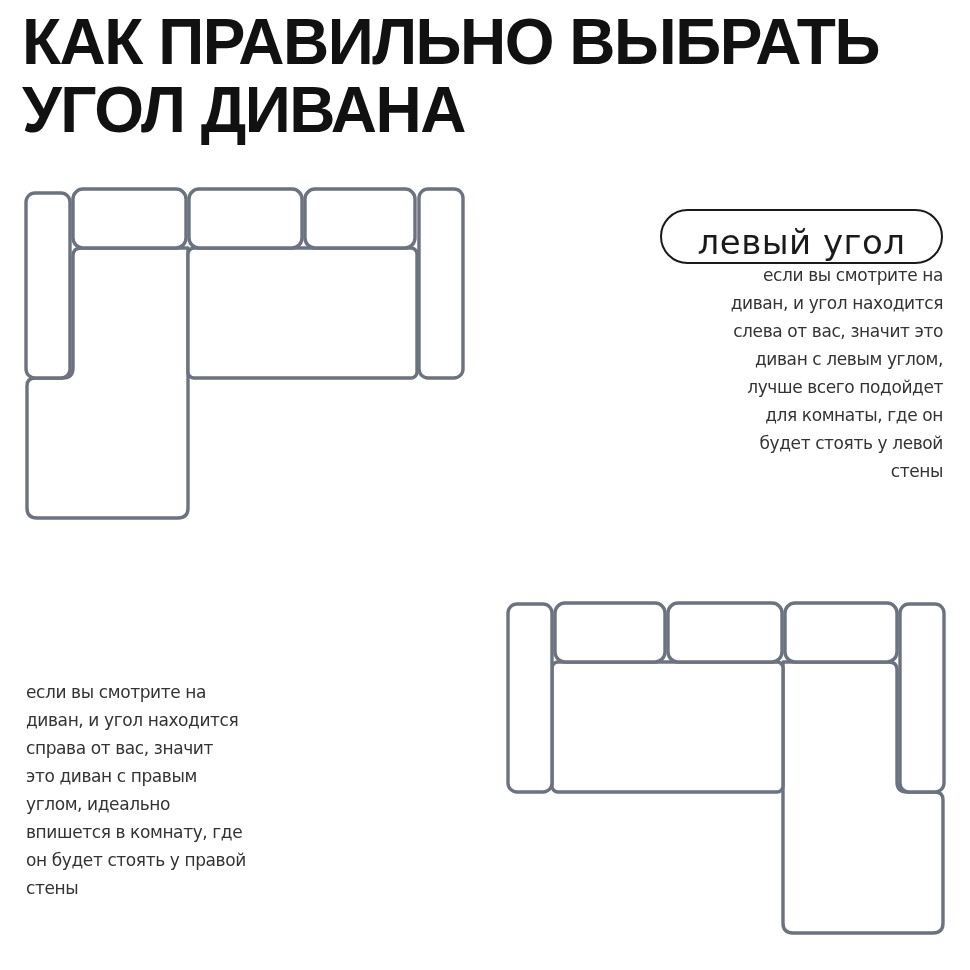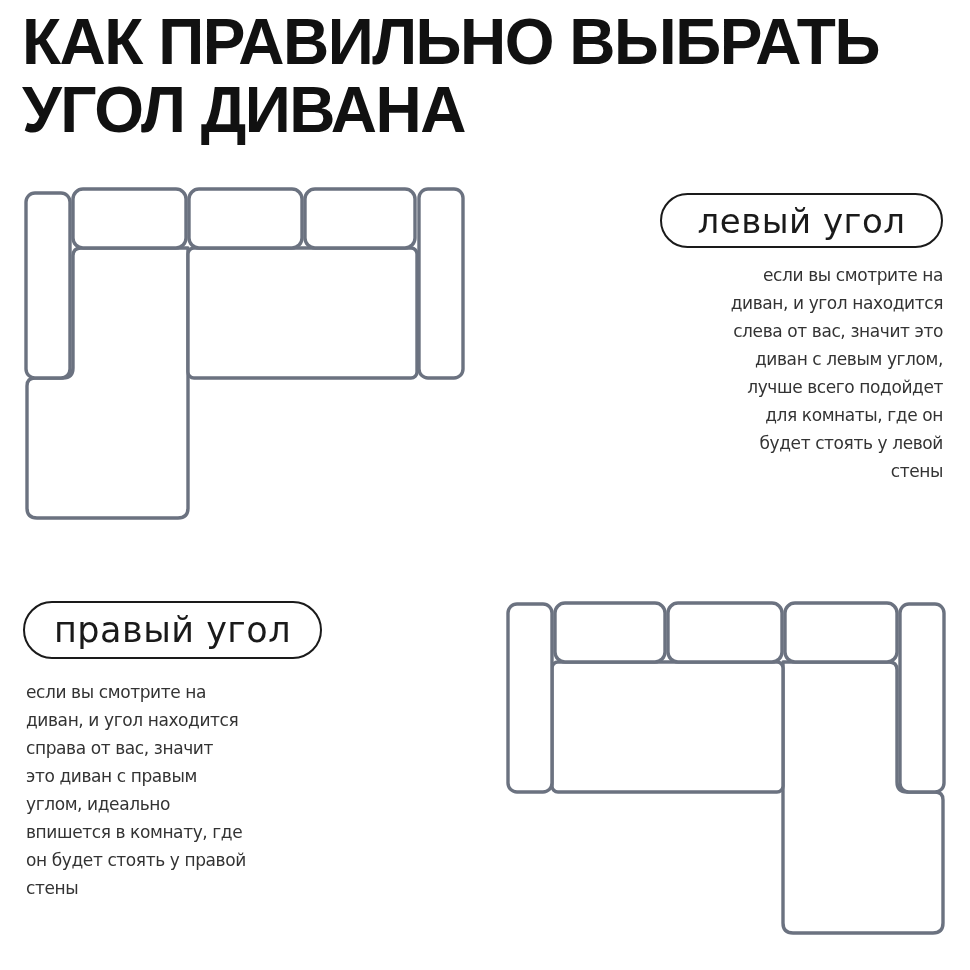--- a/index.html
+++ b/index.html
@@ -34,27 +34,28 @@
   .sofa-svg{position:absolute;display:block;}
   .sofa-part{
     fill:#ffffff;
     stroke:var(--sofa-outline);
     stroke-width:3.4;
     stroke-linejoin:round;
   }
   .pill{
     position:absolute;
     display:flex;
-    align-items:center;
+    align-items:flex-end;
     justify-content:center;
     border:2.5px solid var(--accent);
     border-radius:30px;
     background:var(--background);
     color:var(--accent);
     letter-spacing:0.5px;
+    margin-top:16px;
   }
   .pill-left{
     left:660px; top:193px;
     width:283px; height:55px;
     font-size:34px;
   }
   .pill-right{
     left:23px; top:601px;
     width:299px; height:58px;
     font-size:35px;
@@ -101,23 +102,20 @@
   </div>
   <p class="description desc-left-corner">если вы смотрите на
 диван, и угол находится
 слева от вас, значит это
 диван с левым углом,
 лучше всего подойдет
 для комнаты, где он
 будет стоять у левой
 стены</p>
 
-  <div class="pill pill-right">
-    <span>правый угол</span>
-  </div>
   <p class="description desc-right-corner">если вы смотрите на
 диван, и угол находится
 справа от вас, значит
 это диван с правым
 углом, идеально
 впишется в комнату, где
 он будет стоять у правой
 стены</p>
 
   <svg class="sofa-svg" style="left:500px;top:595px;" width="452" height="345" viewBox="500 595 452 345" role="img">

